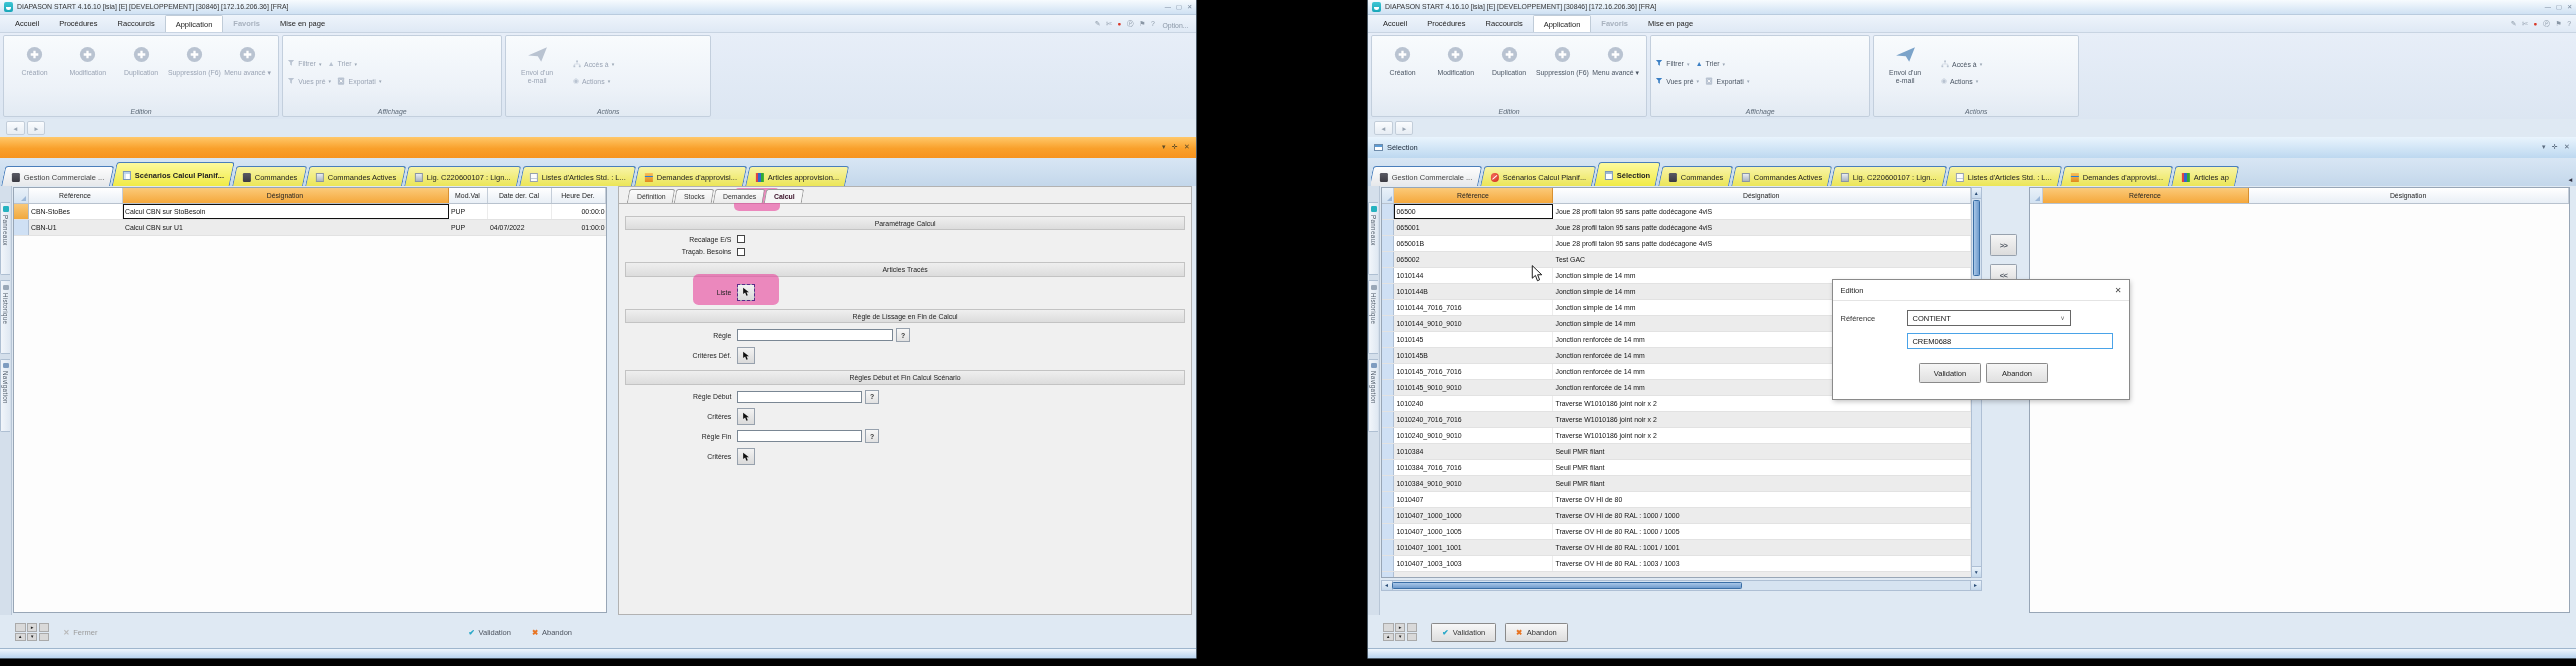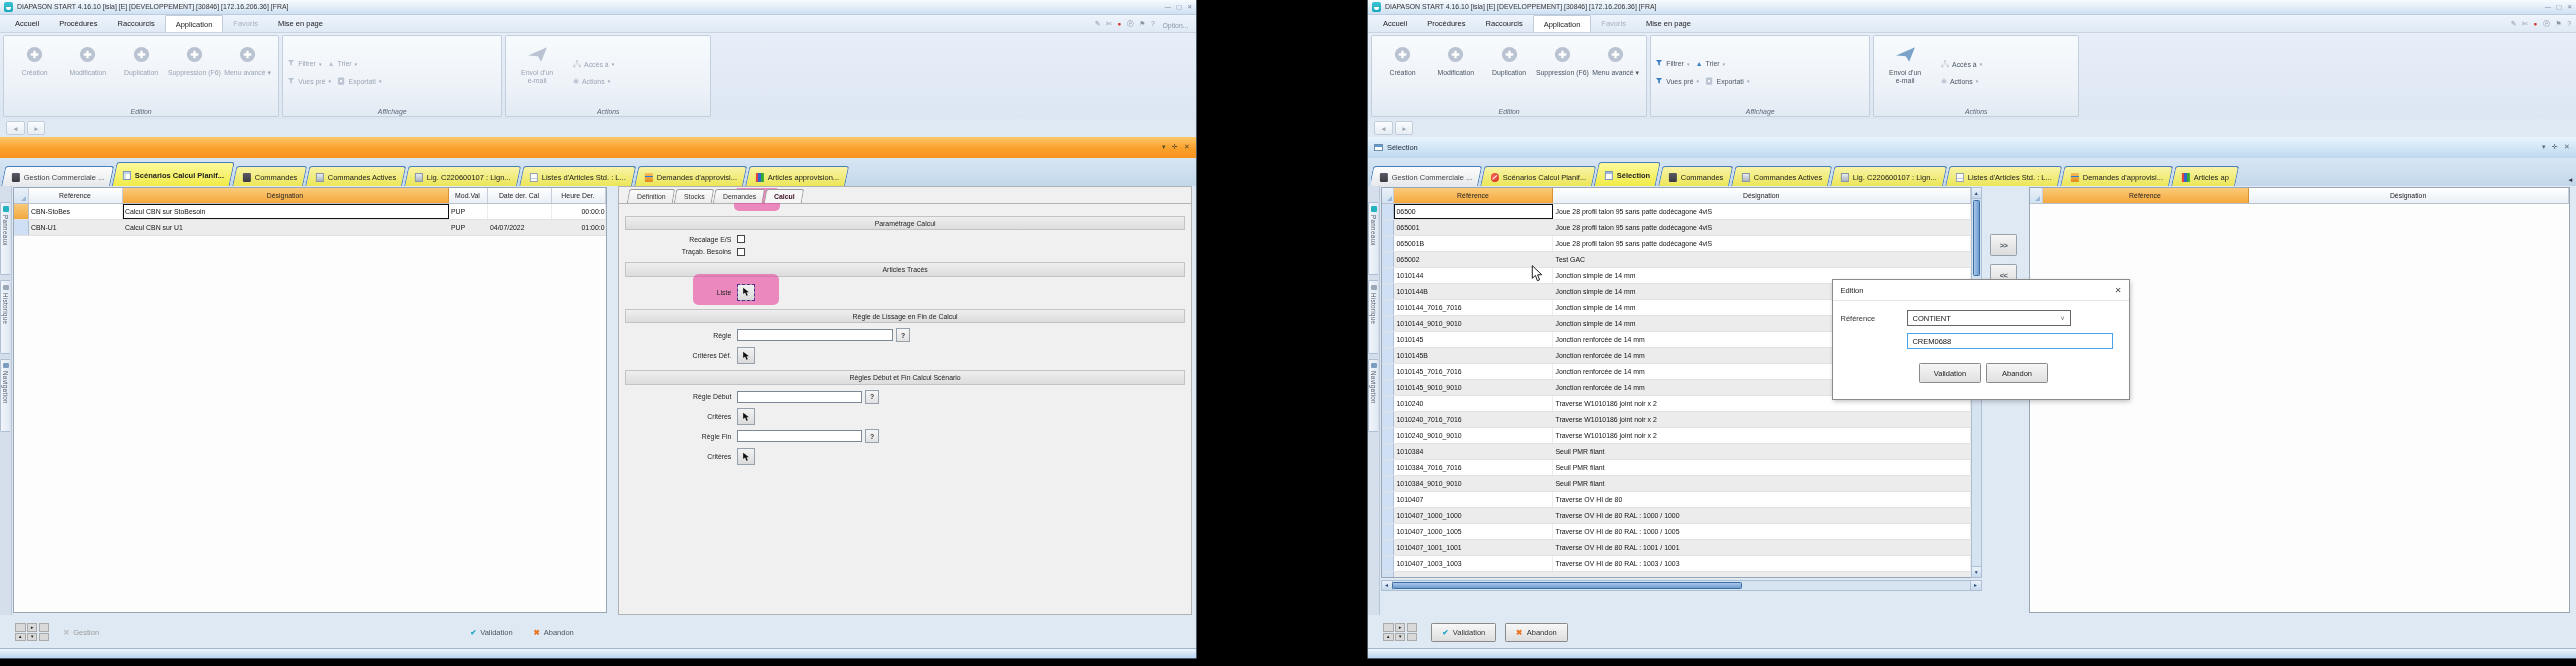--- a/index.html
+++ b/index.html
@@ -16,21 +16,21 @@
   .appico::after{content:"";position:absolute;left:1.9px;top:5px;width:5.6px;height:2.5px;border-radius:0 0 3.8px 3.8px;background:#fff;}
   .title{font-size:6.9px;color:#333;white-space:nowrap;}
   .winctl{margin-left:auto;display:flex;gap:5px;color:#7d8da0;font-size:6.3px;}
   .winctl span{cursor:default;}
 
   
   .menurow{height:17.5px;background:linear-gradient(#eef4fb,#dfe9f5);display:flex;align-items:flex-end;
     padding:0 5px;border-bottom:0.6px solid #c8d4e2;}
   .mtab{font-size:7.5px;color:#222;padding:3.1px 10px 3.8px;cursor:default;}
   .mtab.active{background:#fff;border:0.6px solid #c0ccd8;border-bottom:none;border-radius:1.9px 1.9px 0 0;}
-  .mtab.dim span{color:#a8b2bf;}
+  .mtab.dim span{color:#a8b2bf;font-weight:bold;}
   .miniicons{margin-left:auto;display:flex;align-items:center;gap:5.6px;padding-bottom:3.8px;}
   .mini{font-size:6.9px;color:#8a97a6;}
   .mini.red{color:#d83a2a;font-size:6.3px;}
   .optlabel{font-size:6.9px;color:#8a97a6;padding:0 2.5px 3.8px 7.5px;}
 
   
   .ribbon{height:86px;background:linear-gradient(#e7eef8,#dce6f2);display:flex;gap:3.1px;padding:1.9px 3.1px;box-sizing:border-box;}
   .rgroup{border:0.6px solid #c3cfdd;border-radius:1.9px;background:linear-gradient(#f8fbfd,#edf2f8 65%,#e2eaf3);
     display:flex;flex-direction:column;box-sizing:border-box;}
   .rgroup .gbody{flex:1;display:flex;align-items:stretch;padding:2.5px 3.8px 0;}
@@ -576,21 +576,21 @@
     <div class="ncluster">
         <span class="ncell even"></span>
         <span class="ncell odd">►</span>
         <span class="ncell even"></span>
         <span class="ncell odd">▲</span>
         <span class="ncell even">▼</span>
         <span class="ncell odd"></span>
       </div>
     <span class="flatact">
         <span class="gx">✕</span>
-        <span class="gl">Gestion</span>
+        <span class="gl">Fermer</span>
       </span>
     <span style="flex:0 0 350px"></span>
     <span class="flatact">
         <span class="chk">✔</span>
         <span class="lbl">Validation</span>
       </span>
     <span class="flatact">
         <span class="abx">✖</span>
         <span class="lbl">Abandon</span>
       </span>

